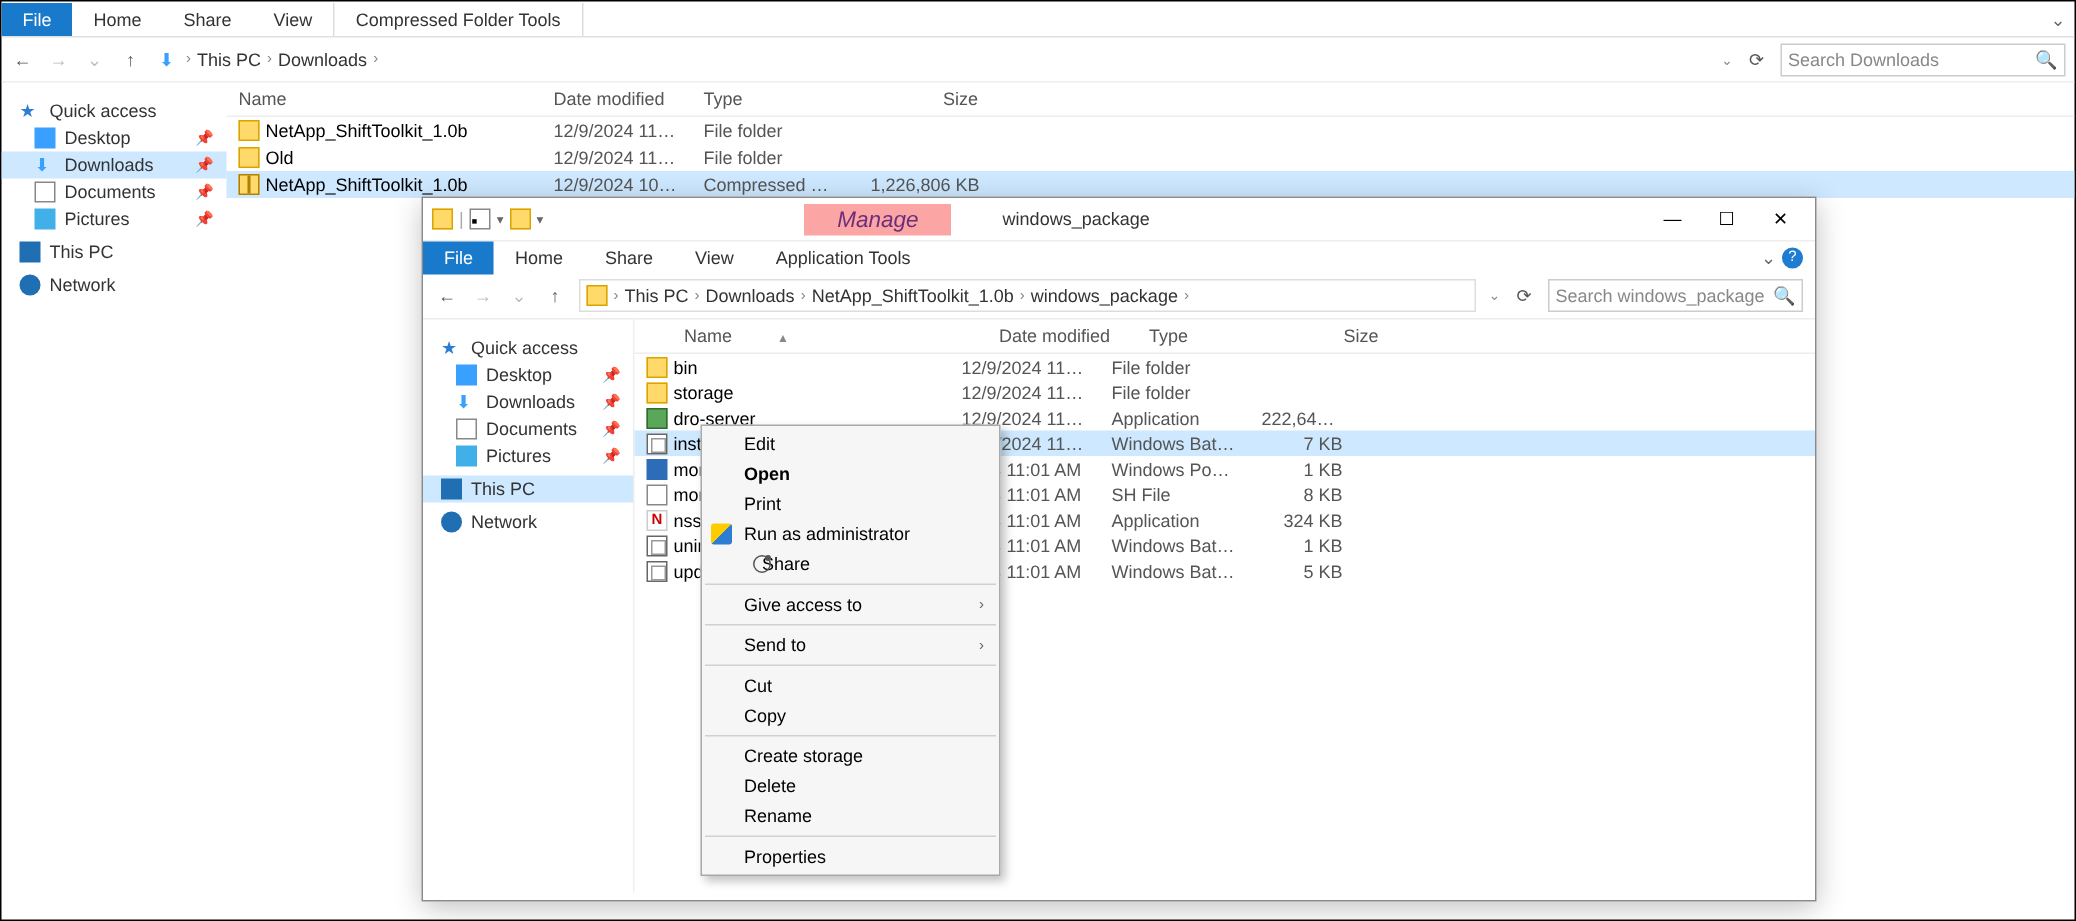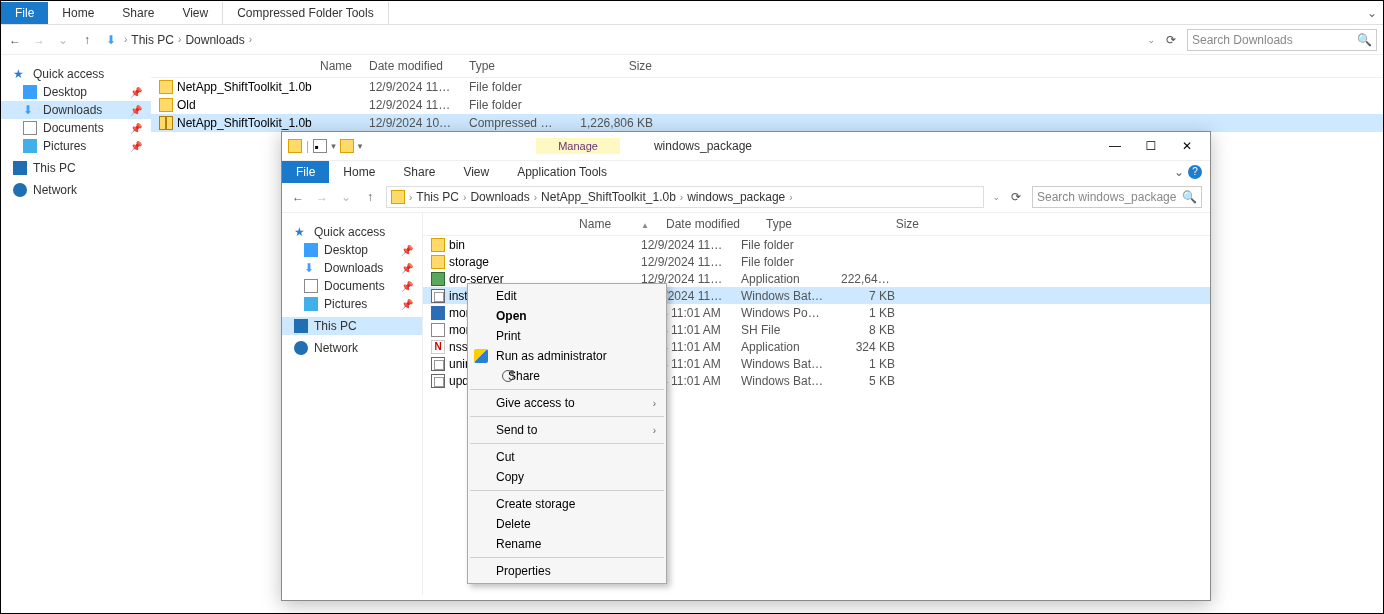--- a/index.html
+++ b/index.html
@@ -48,39 +48,39 @@
 .ic-bat { border:1px solid #666; background:#fff; position:relative; }
 .ic-bat::after { content:''; position:absolute; left:2px; top:2px; width:8px; height:8px; border:1px solid #999; }
 .ic-ps { background:#2d6cb7; }
 .ic-sh { border:1px solid #888; background:#fff; }
 .ic-n { background:#fff; border:1px solid #ccc; color:#c00; font-weight:bold; font-size:10px; line-height:12px; text-align:center; }
 
 
 .list { flex:1; }
 .cols { display:flex; border-bottom:1px solid #eee; color:#555; }
 .col { padding:4px 8px; border-right:1px solid transparent; }
-.c-name { width:210px;text-align:right; }
+.c-name { width:210px; }
 .c-date { width:100px; }
 .c-type { width:100px; }
 .c-size { width:100px; text-align:right; }
 .row { display:flex; align-items:center; padding:1px 0; }
 .row .cell { padding:1px 8px; white-space:nowrap; overflow:hidden; text-overflow:ellipsis; }
 .row.sel { background:#cde8ff; }
 .cell-name { width:210px; display:flex; align-items:center; gap:4px; }
 .cell-date { width:100px; color:#555; }
 .cell-type { width:100px; color:#555; }
 .cell-size { width:100px; color:#555; text-align:right; }
 
 
 .win2 { position:absolute; left:280px; top:130px; width:930px; height:470px; background:#fff; border:1px solid #8a8a8a; box-shadow:0 4px 18px rgba(0,0,0,.25); }
 .titlebar { height:28px; display:flex; align-items:center; padding:0 6px; gap:4px; }
 .qat { display:flex; gap:4px; align-items:center; }
 .qat .ic { width:14px; height:14px; }
 .context-tab-wrap { margin-left:170px; display:flex; flex-direction:column; align-items:center; }
-.context-tab-top { background:#fef9c3; color:#6a2f7a; padding:2px 22px; font-size:11px; }
+.context-tab-top { background:#fca5a5; color:#6a2f7a; padding:2px 22px; font-size:15px;font-style:italic; }
 .win-title { margin-left:30px; color:#333; }
 .win-controls { margin-left:auto; display:flex; gap:2px; }
 .win-btn { width:34px; height:22px; text-align:center; line-height:22px; cursor:pointer; }
 
 .ribbon2 { display:flex; align-items:center; height:22px; border-top:1px solid #eee; }
 .rib2-help { margin-left:auto; margin-right:8px; display:flex; gap:4px; align-items:center; }
 .help-circle { width:14px; height:14px; border-radius:50%; background:#1f7dd1; color:#fff; font-size:10px; text-align:center; line-height:14px; }
 
 .navrow2 { display:flex; align-items:center; padding:4px 8px; gap:8px; border-bottom:1px solid #eee; }
 .navrow2 .breadcrumbs { border:1px solid #ddd; padding:2px 4px; height:22px; flex:1; }

